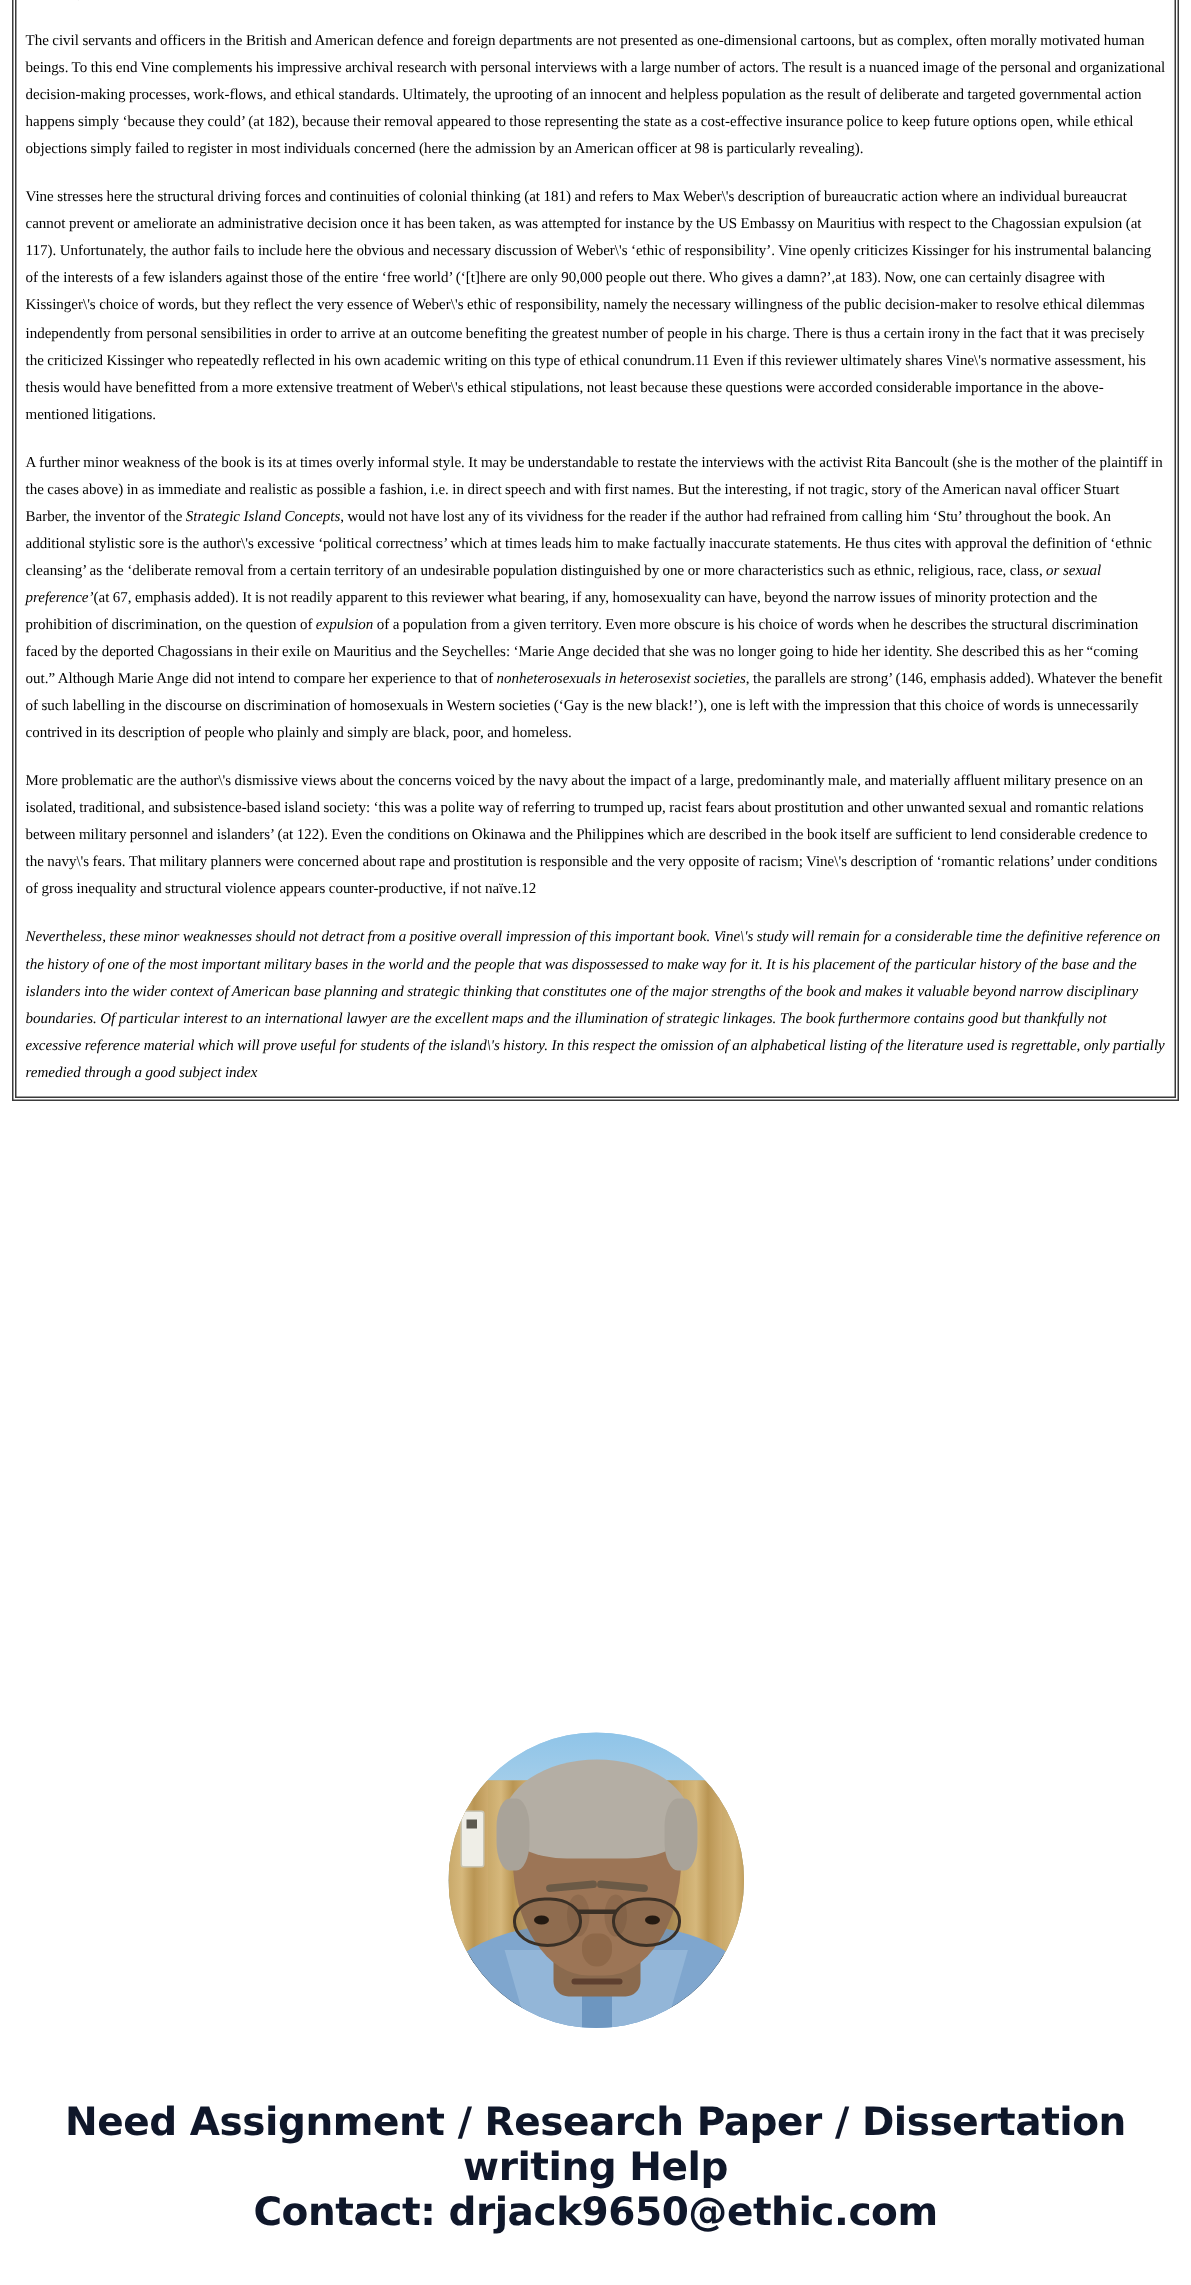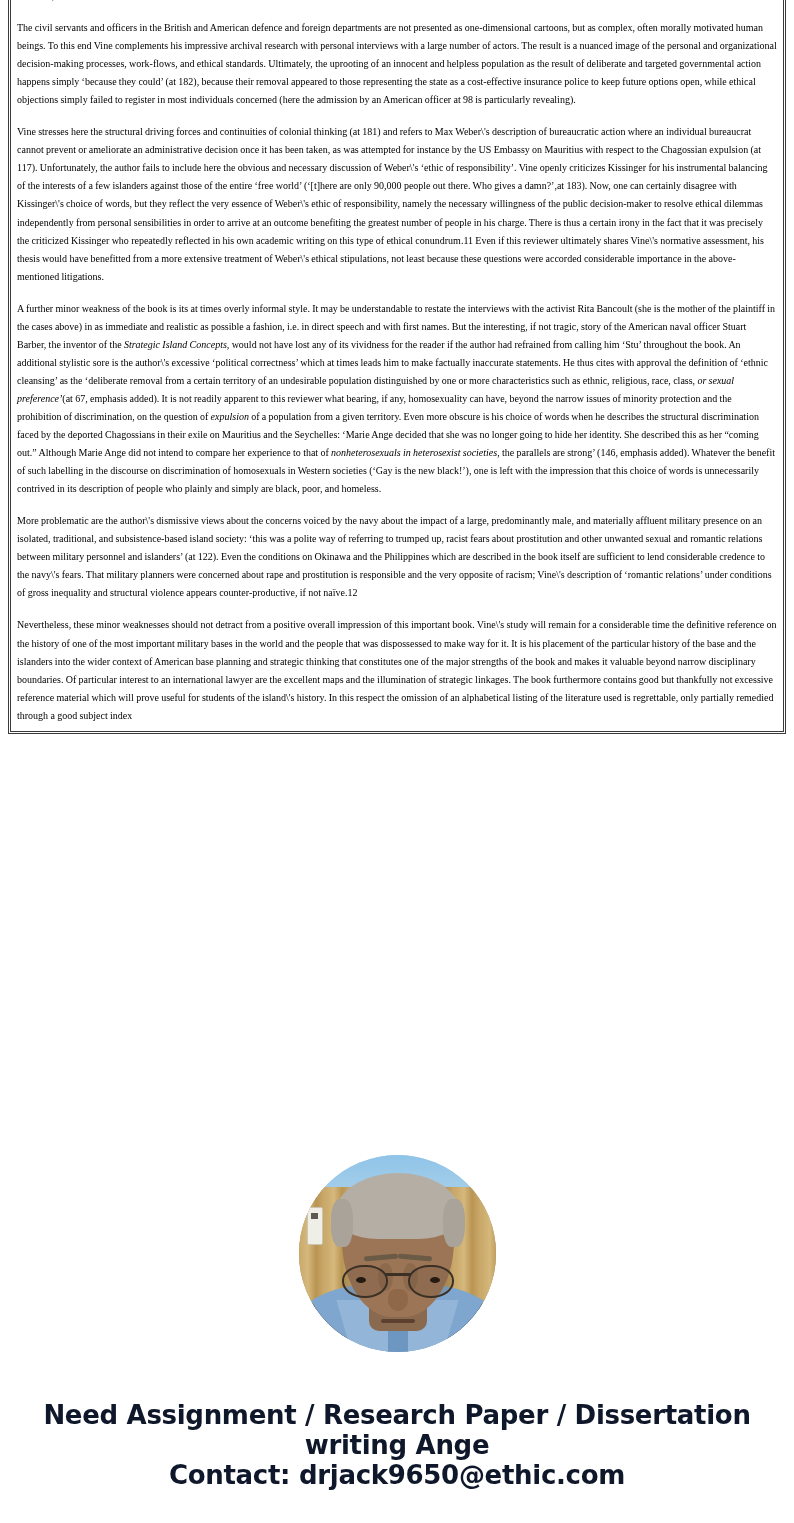--- a/index.html
+++ b/index.html
@@ -30,21 +30,21 @@
   }
 
   .para {
     font-size: 10px;
     line-height: 18.05px;
     text-align: left;
     margin: 0 0 14px 0;
     hyphens: none;
     word-spacing: -0.2px;
   }
-  .para:last-child { margin-bottom: 0; }
+  .para:last-child { margin-bottom: 0; font-style: italic; }
 
   .para em {
   }
 
   
   .avatar-wrap {
     position: absolute;
     left: 299px;
     top: 1155px;
     width: 197px;
@@ -310,15 +310,15 @@
       </div>
       <div class="av-nose"></div>
       <div class="av-mouth"></div>
     </div>
     <div class="av-hair"></div>
   </div>
 </div>
 
 <div class="footer">
   <div class="footer-line">Need Assignment / Research Paper / Dissertation</div>
-  <div class="footer-line">writing Ange</div>
+  <div class="footer-line">writing Help</div>
   <div class="footer-contact">Contact: drjack9650@ethic.com</div>
 </div>
 
 </body></html>

